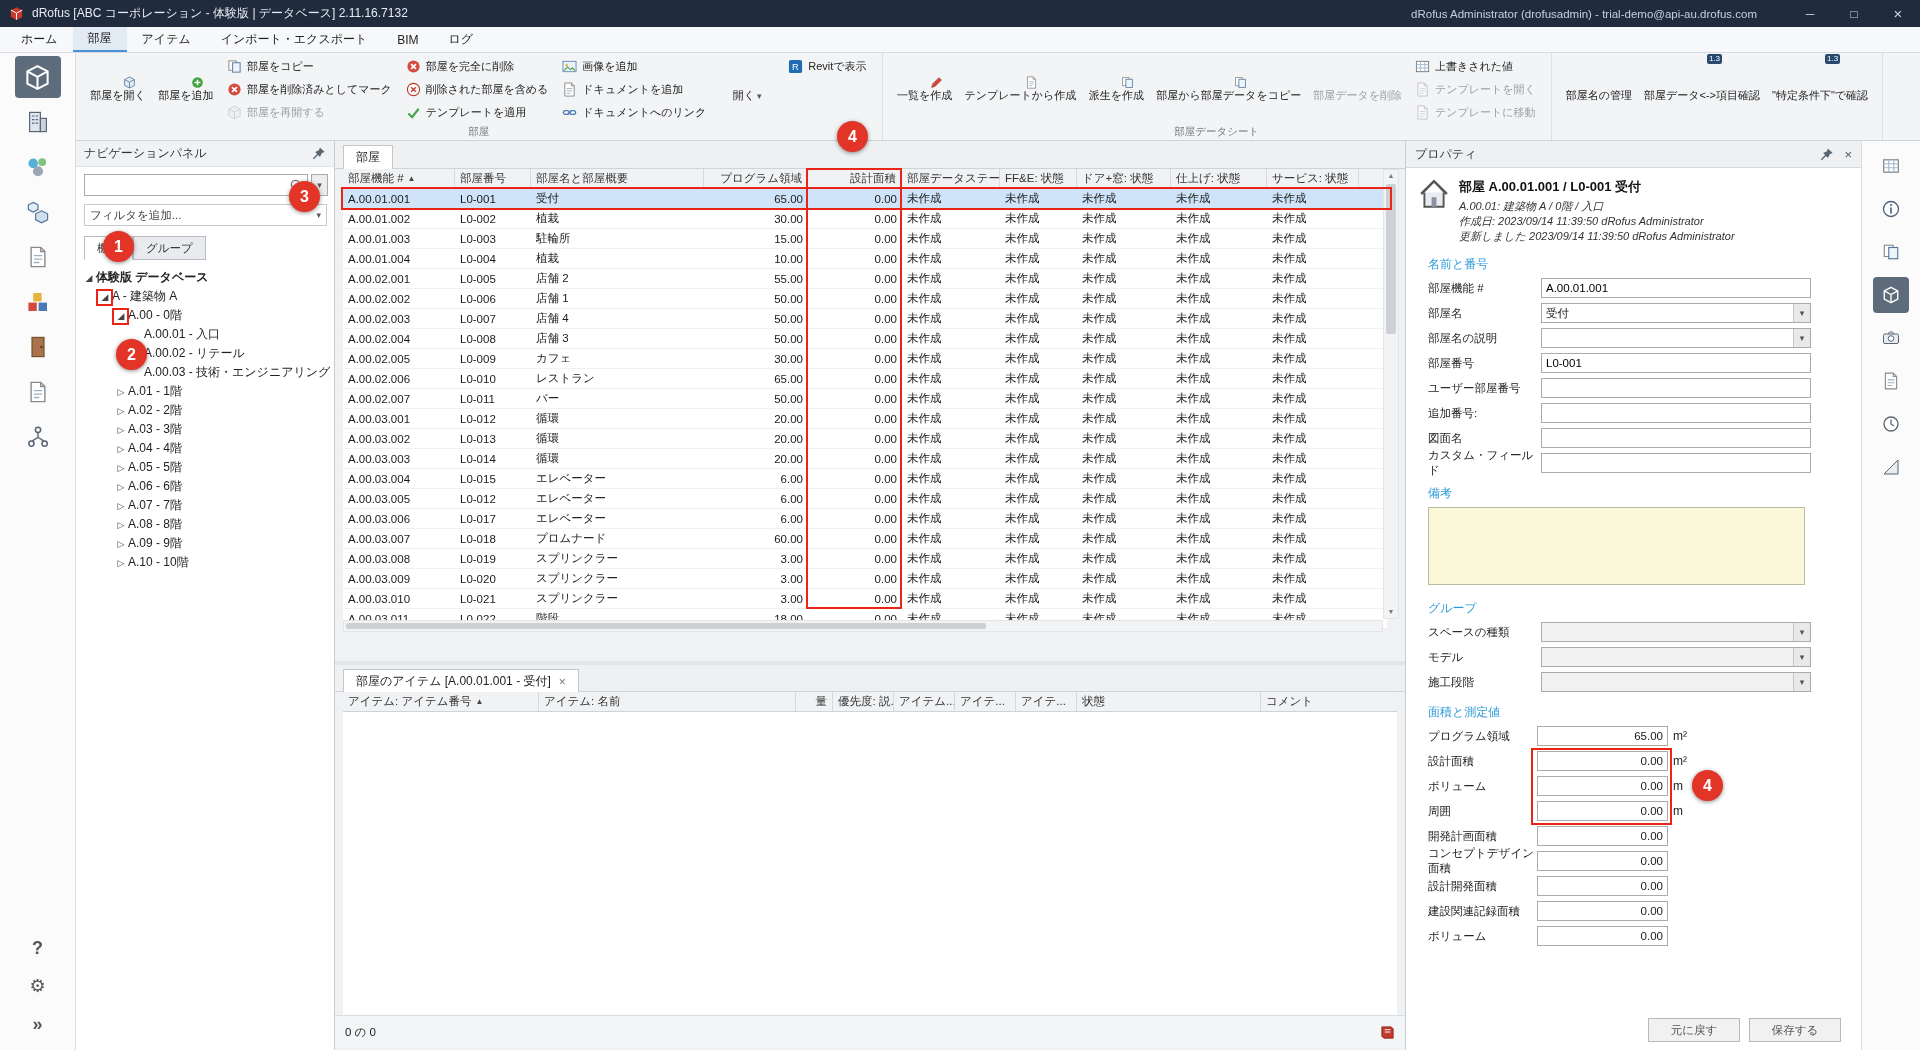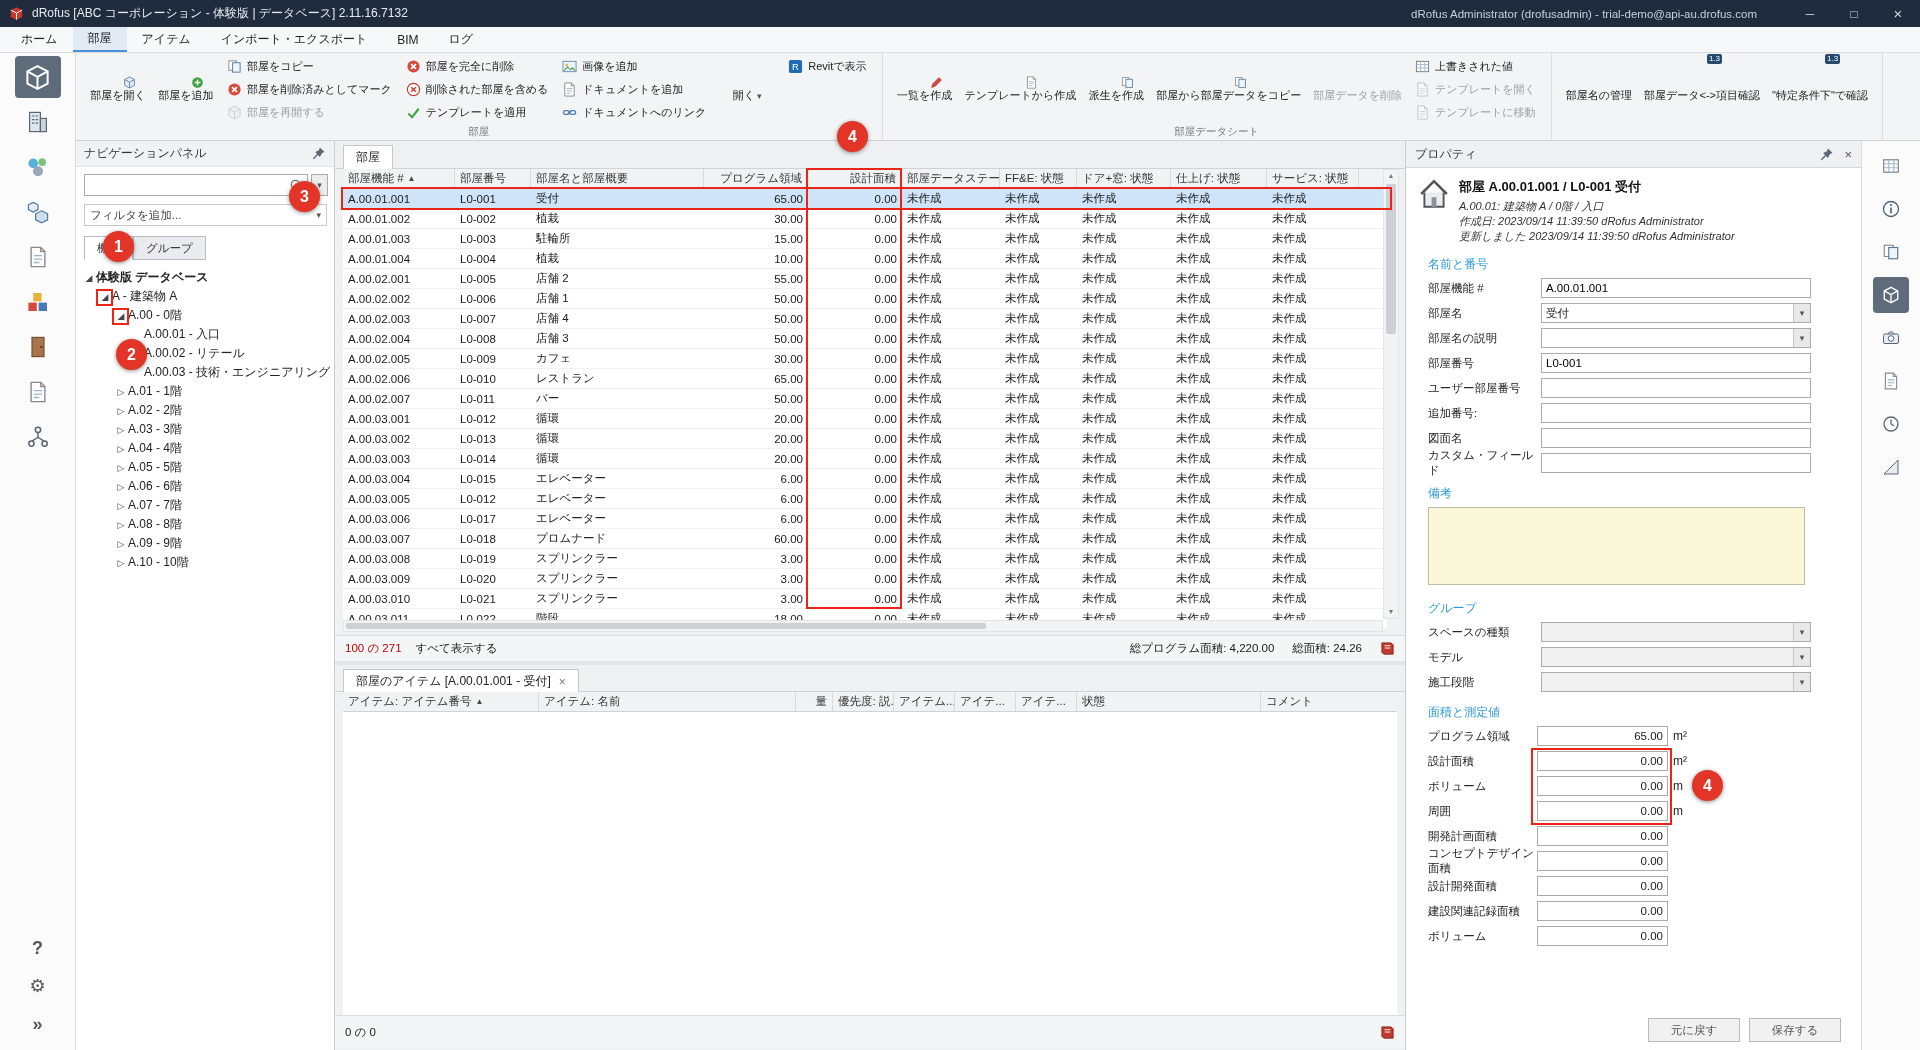--- a/index.html
+++ b/index.html
@@ -995,31 +995,20 @@
       </div>
     </div>
   <div class="vscroll">
     <span class="varrow" style="top:0;">▲</span>
     <div class="vthumb"></div>
     <span class="varrow" style="bottom:0;">▼</span>
   </div>
   <div class="hscroll">
       <div class="hthumb"></div>
     </div>
-  <div class="rooms-status">
-    <span class="count-red">100 の 271</span>
-    <span class="status-link">すべて表示する</span>
-    <span class="status-right">
-      <span>総プログラム面積: 4,220.00</span>
-      <span>総面積: 24.26</span>
-      <svg class="ic15">
-          <use href="#i-book"></use>
-        </svg>
-    </span>
-  </div>
   <div class="splitter"></div>
   <div class="tabstrip items-tabs">
     <div class="dtab items-tab">
       <span>部屋のアイテム [A.00.01.001 - 受付]</span>
       <span style="color:#777;">×</span>
     </div>
   </div>
   <div class="items-head">
     <div class="th ic0">
         <span>アイテム: アイテム番号</span>

